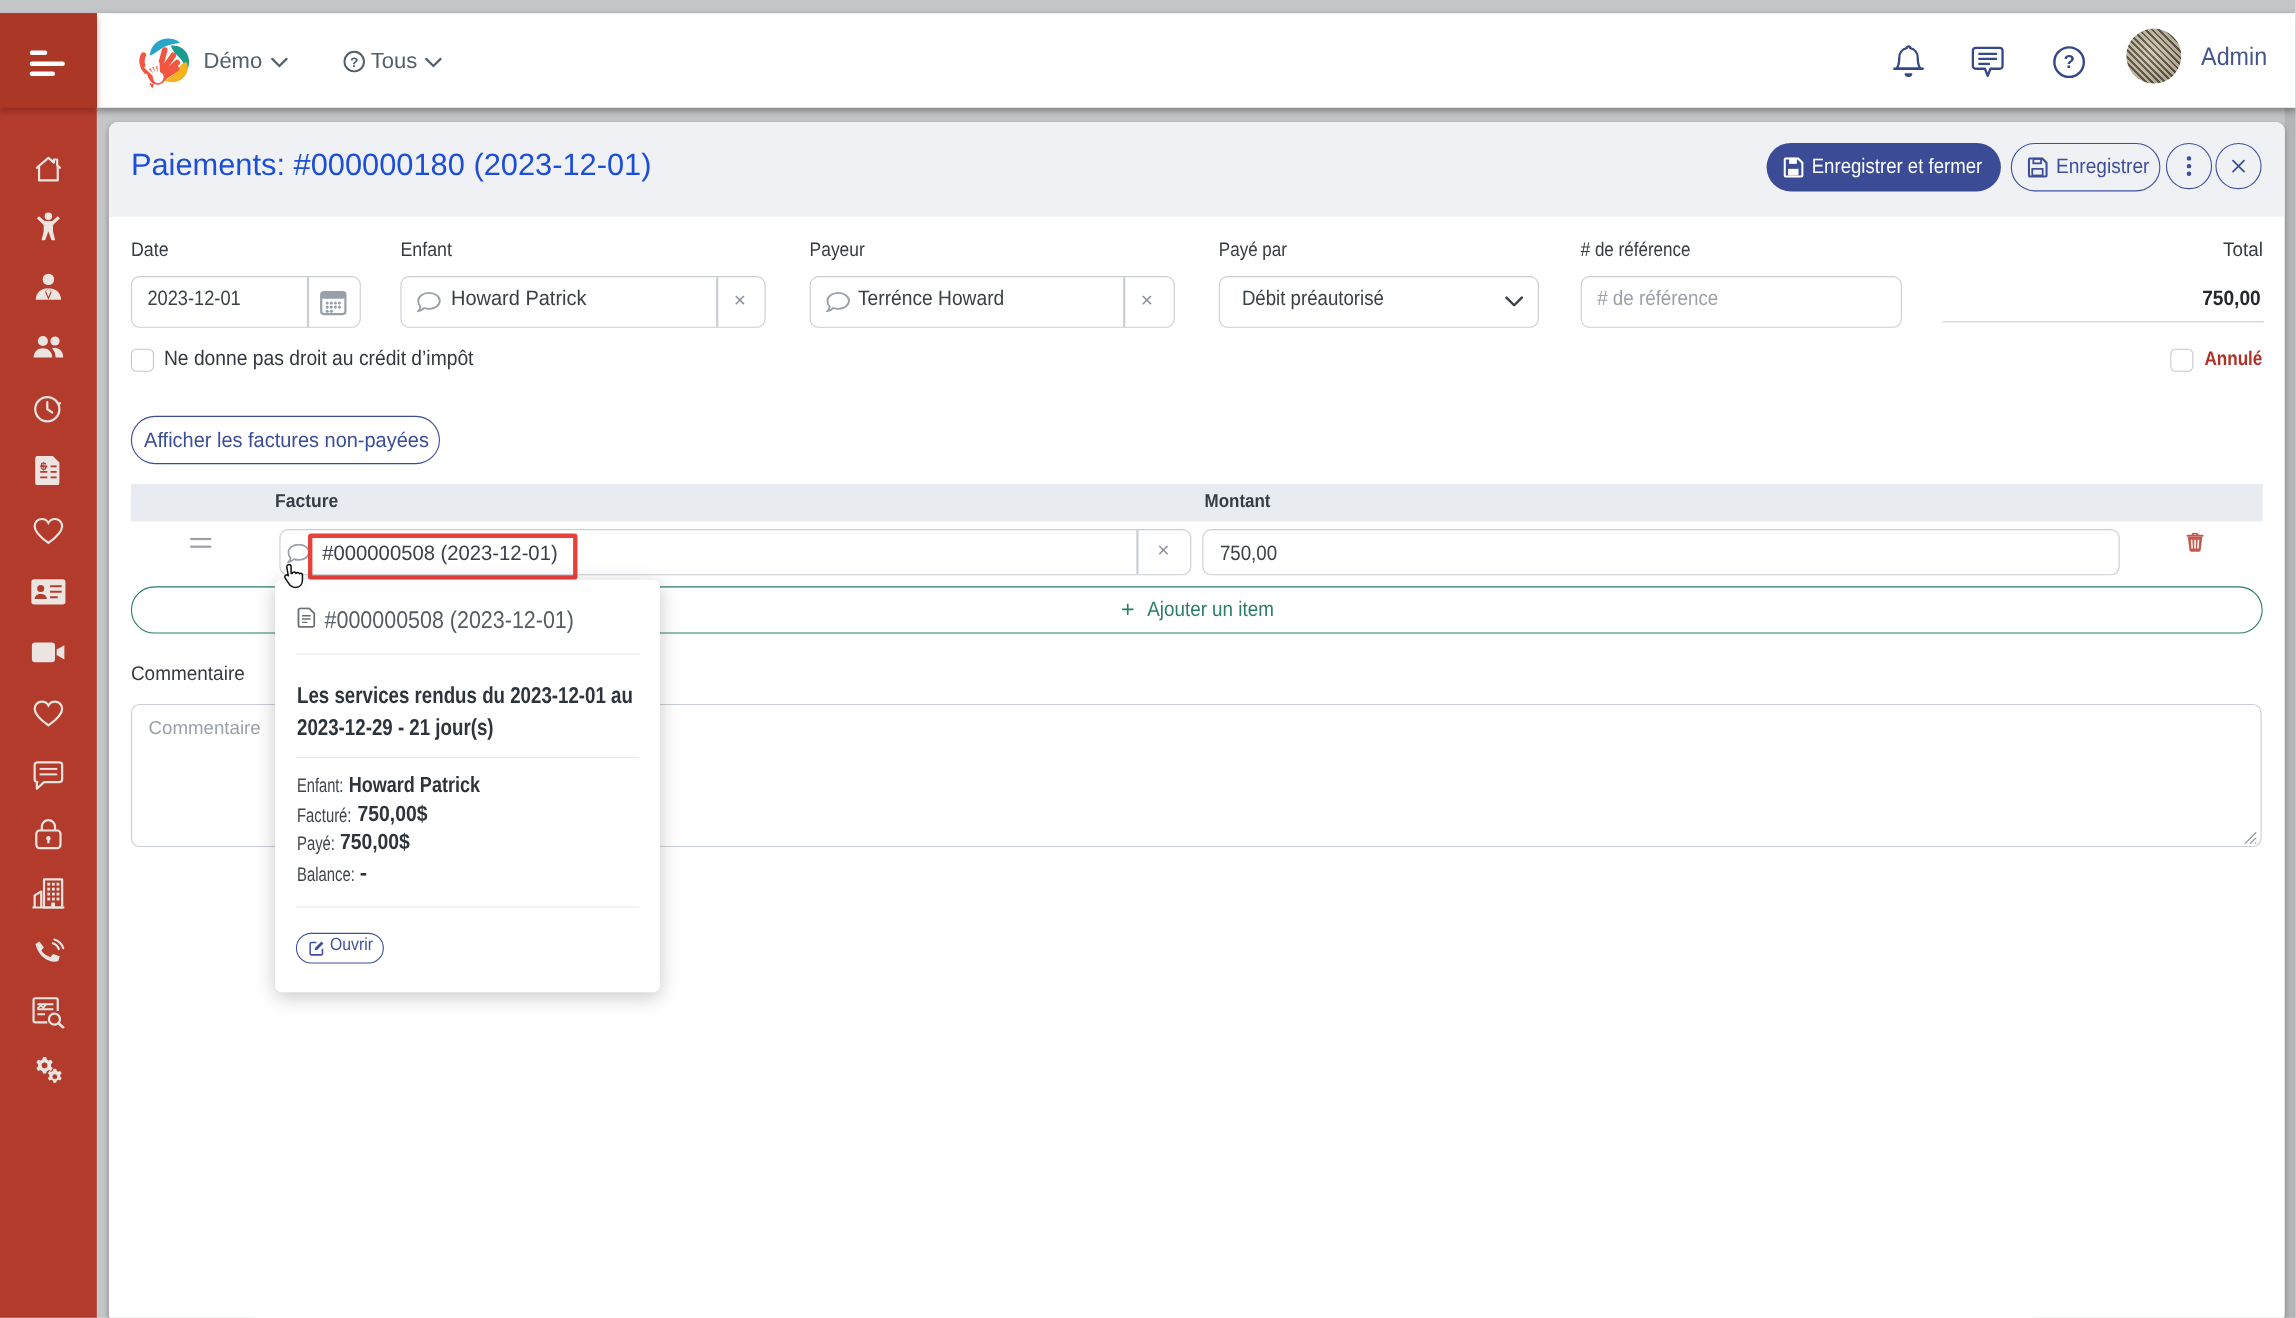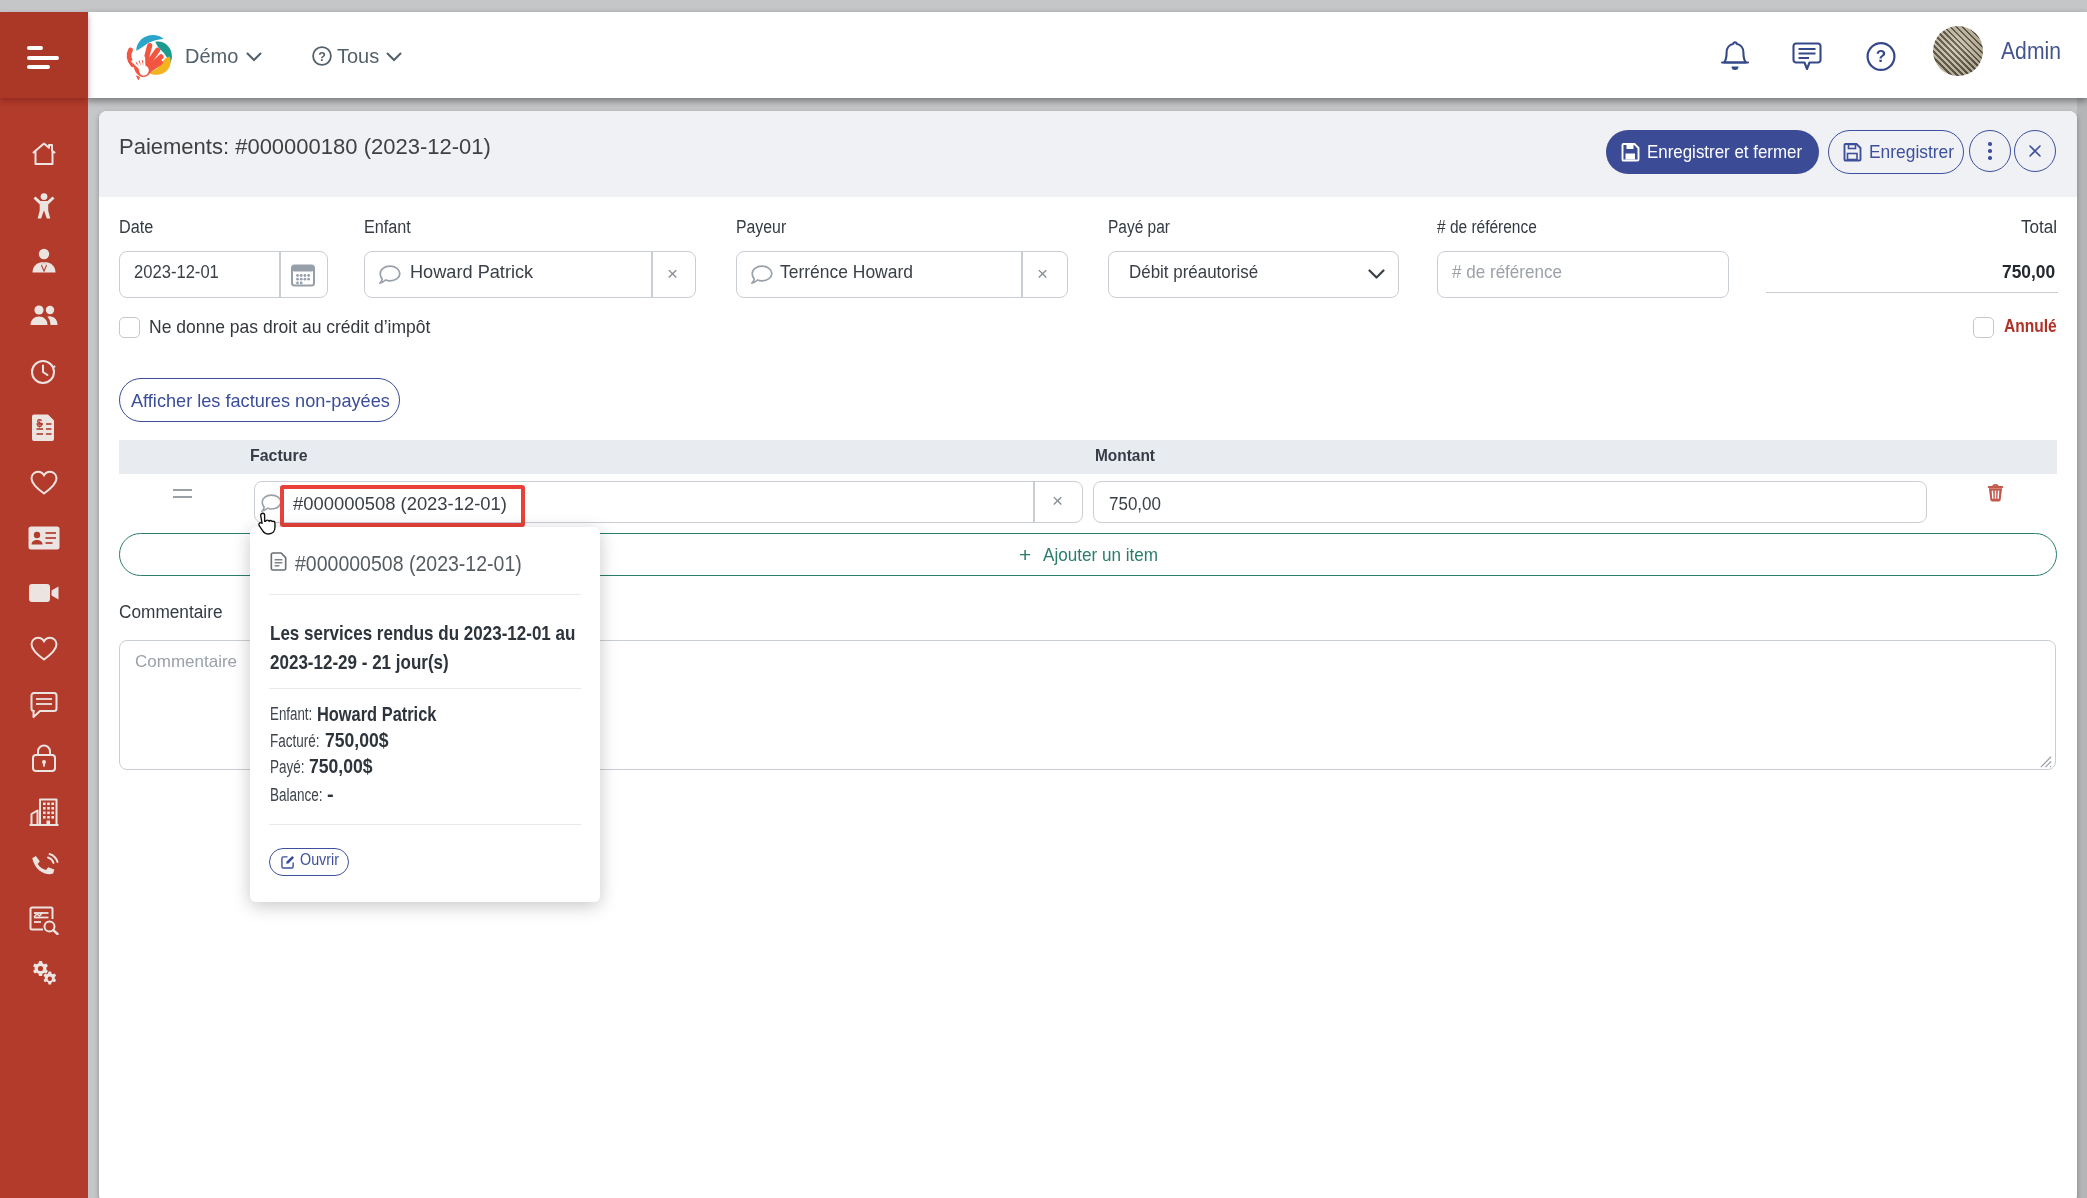--- a/index.html
+++ b/index.html
@@ -204,21 +204,21 @@
         <circle cx="11.5" cy="9.5" r="2.6" fill="#b23b2c"></circle>
         <circle cx="20.8" cy="19.8" r="2.2" fill="#b23b2c"></circle>
       </svg>
   </div>
   <div class="abs" id="hamb">
     <div class="hl" style="top:34px;width:16px;"></div>
     <div class="hl" style="top:44px;width:32px;"></div>
     <div class="hl" style="top:53px;width:23px;"></div>
   </div>
 
-  <span class="tx z8" style="left:119px;top:122px;font-size:22px;font-weight:500;color:#404040;">Paiements: #000000180 (2023-12-01)</span>
+  <span class="tx z8" style="left:119px;top:122px;font-size:28px;font-weight:500;color:#1d4ed8;">Paiements: #000000180 (2023-12-01)</span>
 
   <div class="abs z7" style="left:1606px;top:118px;width:213px;height:44px;background:#3c4b96;border-radius:22px;"></div>
   <svg class="abs z8" style="left:1621px;top:131px;" width="19" height="19" viewBox="0 0 19 19">
       <path d="M2.5 1 h11 L17.5 5 V16.5 a1 1 0 0 1 -1 1 h-14 a1 1 0 0 1 -1 -1 v-14.5 a1 1 0 0 1 1 -1 Z" fill="none" stroke="#fff" stroke-width="1.9"></path>
       <rect x="4.5" y="10.5" width="9.5" height="6" fill="#fff"></rect>
       <rect x="5.5" y="1.5" width="7" height="4.5" fill="#fff"></rect>
     </svg>
   <span class="tx z8" style="left:1647px;top:129px;font-size:19px;color:#fff;transform:scaleX(.89);">Enregistrer et fermer</span>
   <div class="abs z7" style="left:1828px;top:118px;width:136px;height:44px;border:1.5px solid #3e4f9c;border-radius:22px;"></div>
   <svg class="abs z8" style="left:1843px;top:131px;" width="19" height="19" viewBox="0 0 19 19">

